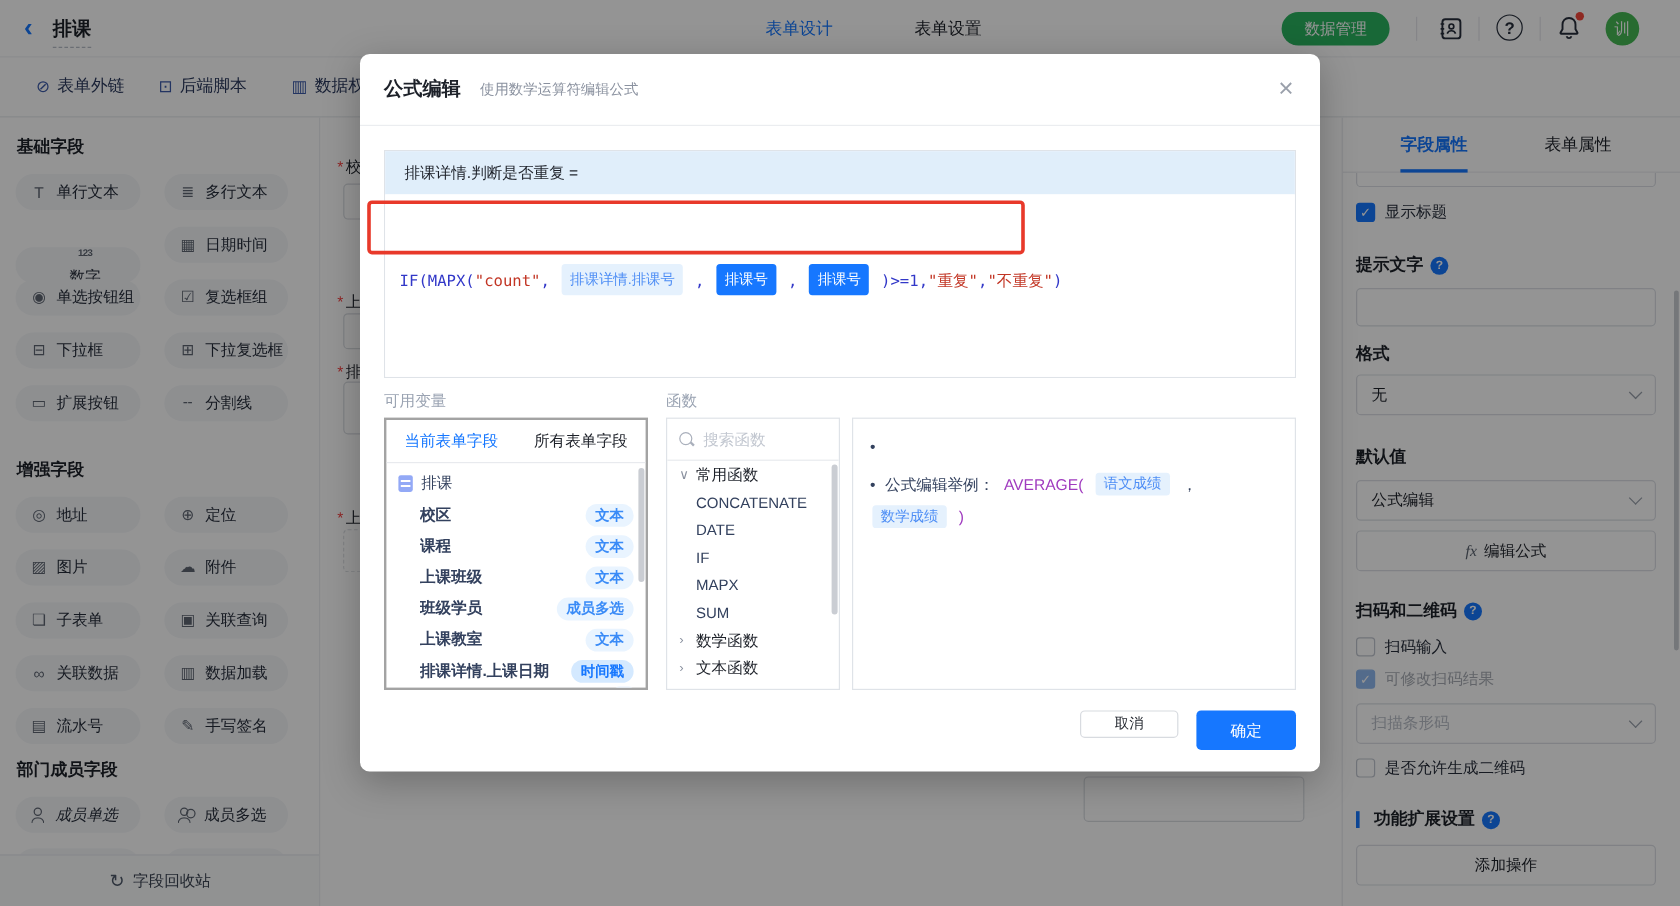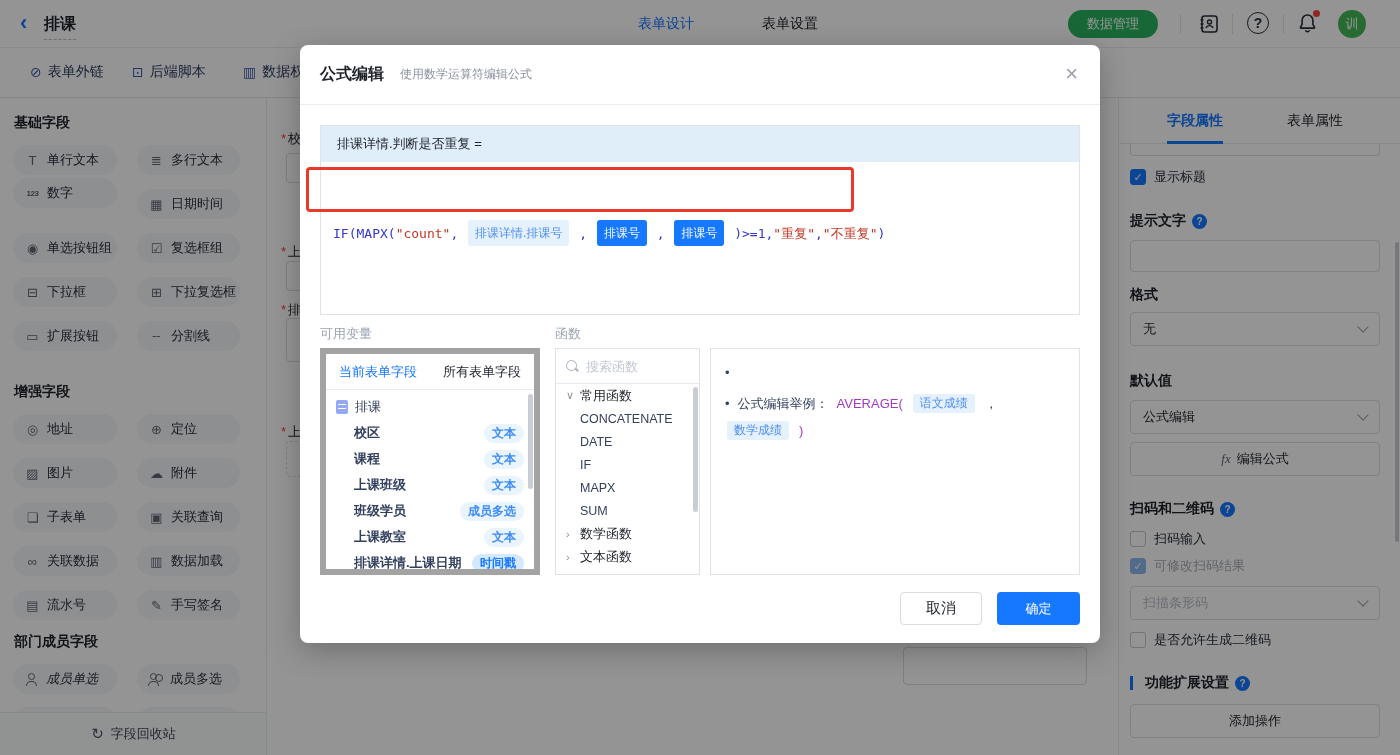--- a/index.html
+++ b/index.html
@@ -103,21 +103,21 @@
   .red-annotation { position:absolute; left:6px; top:122px; width:548px; height:45px; border:3px solid #e8392a;
     border-radius:4px; z-index:5; pointer-events:none; }
   .formula-line { font-family:"DejaVu Sans Mono","Liberation Mono",monospace; font-size:13px; line-height:24px; white-space:nowrap; }
   .tk-blue { color:#3238c8; } .tk-red { color:#c23524; }
   .chip { display:inline-block; border-radius:3px; padding:1px 7px; font-size:12px; margin:0 2px;
     font-family:"Liberation Sans","DejaVu Sans",sans-serif; vertical-align:1px; }
   .chip.light { background:#e5f1fd; color:#4d8df5; }
   .chip.solid { background:#1677ff; color:#fff;margin-top:40px; }
 
   .pane-label { position:absolute; top:280px; font-size:13px; color:#9aa3b2; }
-  .varbox { position:absolute; left:20px; top:303px; width:220px; height:227px; border:6px solid #a3a3a3; overflow:hidden; }
+  .varbox { position:absolute; left:20px; top:303px; width:220px; height:227px; border:2px solid #a3a3a3; overflow:hidden; }
   .var-tabs { height:36px; border-bottom:1px solid #e8eaee; display:flex; align-items:center; justify-content:space-around; font-size:13px; }
   .var-tab { color:#1d2129; cursor:pointer; } .var-tab.active { color:#1677ff; }
   .var-row { display:flex; align-items:center; height:26px; padding:0 10px; font-size:13px; color:#33415e; cursor:pointer; }
   .var-row .nm { flex:1; overflow:hidden; white-space:nowrap; }
   .var-row.child { padding-left:28px;font-weight:bold; }
   .doc-ic { width:12px; height:14px; background:#93a9f6; border-radius:2px; margin-right:7px; flex:none; position:relative; }
   .doc-ic::after { content:""; position:absolute; left:2px; top:4px; width:8px; height:6px;
     background:repeating-linear-gradient(#fff 0 1.5px, transparent 1.5px 4px); }
   .badge { border-radius:10px; padding:1px 8px; font-size:12px; flex:none; }
   .badge.text, .badge.member { background:#e9f4ff; color:#3a8bf7; }
@@ -135,22 +135,22 @@
   .fn-row .chev { color:#8a919f; width:14px; font-size:11px; flex:none; }
   .fn-row.group { color:#1d2129; }
   .fn-row.leaf { padding-left:24px; font-size:12.5px; }
   .fnscroll { position:absolute; right:1px; top:38px; width:5px; height:125px; background:#cacdd3; border-radius:3px; }
 
   .tipbox { position:absolute; left:410px; top:303px; width:370px; height:227px; border:1px solid #dfe3e8; padding:16px 14px; }
   .tip-line { display:flex; gap:8px; font-size:13px; color:#33415e; margin-bottom:14px; align-items:center; flex-wrap:wrap; }
   .tip-line .dot { color:#33415e; font-size:13px; }
   .tk-purple { color:#a03bbf; }
 
-  .btn-cancel { position:absolute; left:600px; top:547px; width:82px; height:33px; border:1px solid #d8dbe0;
-    border-radius:4px; background:#fff; font-size:15px; color:#1d2129; display:flex; align-items:center; justify-content:center; cursor:pointer; }
+  .btn-cancel { position:absolute; left:600px; top:547px; width:82px; height:23px; border:1px solid #d8dbe0;
+    border-radius:4px; background:#fff; font-size:12px; color:#1d2129; display:flex; align-items:center; justify-content:center; cursor:pointer; }
   .btn-ok { position:absolute; left:697px; top:547px; width:83px; height:33px; border-radius:4px;
     background:#1677ff; font-size:13px; color:#fff; display:flex; align-items:center; justify-content:center; cursor:pointer; }
 </style>
 </head>
 <body>
 
 <div id="screen">
 
   <div class="app-header">
     <span class="back-chevron">‹</span>
@@ -210,21 +210,21 @@
     <div id="sb-content">
         <div class="sb-group-title" style="top: 16px;">基础字段</div>
         <div class="pill" style="left: 13px; top: 47px; width: 104px;">
           <span class="ic">T</span>
           <span>单行文本</span>
         </div>
         <div class="pill" style="left: 137px; top: 47px; width: 103px;">
           <span class="ic">≣</span>
           <span>多行文本</span>
         </div>
-        <div class="pill" style="left: 13px; top: 80px; width: 104px;">
+        <div class="pill" style="left: 13px; top: 108px; width: 104px; flex-direction: column;">
           <span class="ic num">123</span>
           <span>数字</span>
         </div>
         <div class="pill" style="left: 137px; top: 91px; width: 103px;">
           <span class="ic">▦</span>
           <span>日期时间</span>
         </div>
         <div class="pill" style="left: 13px; top: 135px; width: 104px;">
           <span class="ic">◉</span>
           <span>单选按钮组</span>

